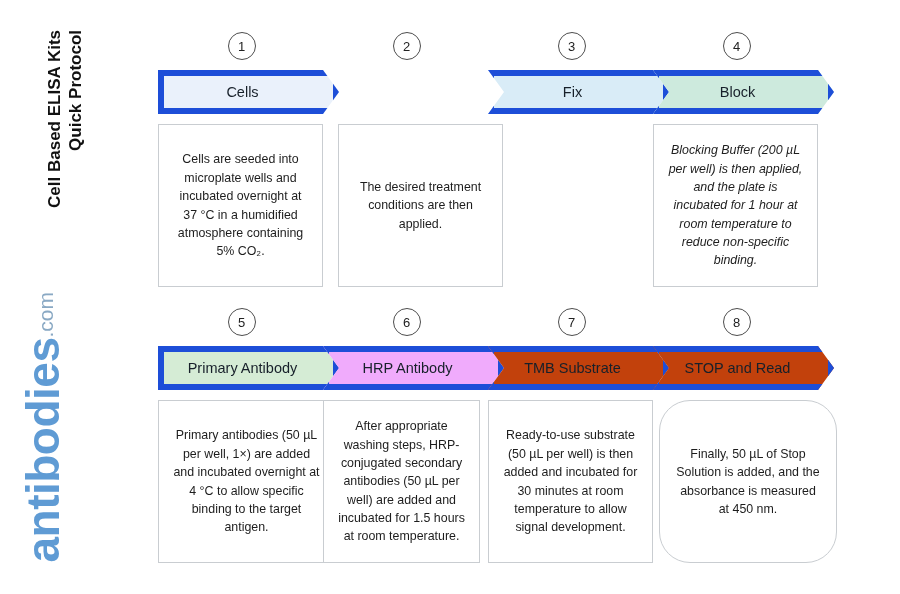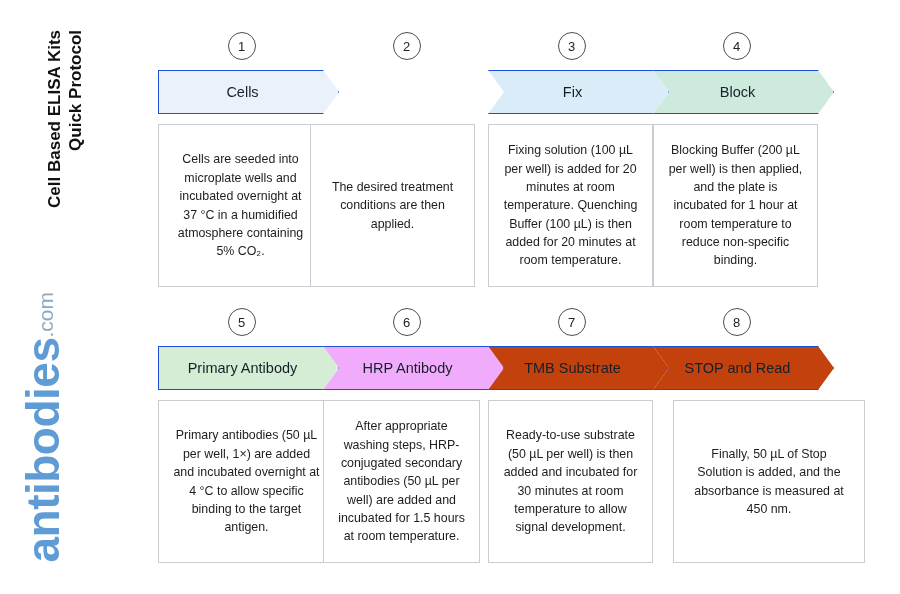--- a/index.html
+++ b/index.html
@@ -112,21 +112,21 @@
   .chev {
     position: absolute;
     top: 0;
     height: 44px;
     display: flex;
     align-items: center;
     justify-content: center;
     font-size: 14.5px;
     color: #17202a;
     box-sizing: border-box;
-    border: 1px solid #1d4ed8;
+    border: 6px solid #1d4ed8;
   }
   .chev span {
     position: relative;
     left: -6px;
   }
 
   .cards {
     position: relative;
     margin-top: 10px;
     height: 163px;
@@ -182,27 +182,24 @@
         <span>Fix</span>
       </div>
       <div class="chev" style="left: 495px; width: 181px; background: rgb(205, 234, 221); clip-path: polygon(0px 0px, 165px 0px, 181px 50%, 165px 100%, 0px 100%, 16px 50%);">
         <span>Block</span>
       </div>
     </div>
   <div class="cards">
       <div class="card" style="left: 0px; width: 165px;">
         <p>Cells are seeded into microplate wells and incubated overnight at 37 °C in a humidified atmosphere containing 5% CO₂.</p>
       </div>
-      <div class="card" style="left: 152px; width: 165px; align-items: center;">
+      <div class="card" style="left: 180px; width: 165px; align-items: center;">
         <p>The desired treatment conditions are then applied.</p>
       </div>
-      <div class="card" style="left: 330px; width: 165px;">
-        <p>Fixing solution (100 µL per well) is added for 20 minutes at room temperature. Quenching Buffer (100 µL) is then added for 20 minutes at room temperature.</p>
-      </div>
-      <div class="card" style="left: 495px; width: 165px;">
+      <div class="card" style="left: 495px; width: 165px; font-style: italic;">
         <p>Blocking Buffer (200 µL per well) is then applied, and the plate is incubated for 1 hour at room temperature to reduce non-specific binding.</p>
       </div>
     </div>
 </div>
 
 <div class="row row2">
   <div class="circles">
       <div class="circle" style="left: 69.5px;">5</div>
       <div class="circle" style="left: 234.5px;">6</div>
       <div class="circle" style="left: 399.5px;">7</div>
@@ -225,17 +222,17 @@
   <div class="cards">
       <div class="card" style="left: 0px; width: 177px;">
         <p>Primary antibodies (50 µL per well, 1×) are added and incubated overnight at 4 °C to allow specific binding to the target antigen.</p>
       </div>
       <div class="card" style="left: 165px; width: 157px;">
         <p>After appropriate washing steps, HRP-conjugated secondary antibodies (50 µL per well) are added and incubated for 1.5 hours at room temperature.</p>
       </div>
       <div class="card" style="left: 330px; width: 165px;">
         <p>Ready-to-use substrate (50 µL per well) is then added and incubated for 30 minutes at room temperature to allow signal development.</p>
       </div>
-      <div class="card" style="left: 515px; width: 192px;">
+      <div class="card" style="left: 501px; width: 178px; border-radius: 31px;">
         <p>Finally, 50 µL of Stop Solution is added, and the absorbance is measured at 450 nm.</p>
       </div>
     </div>
 </div>
 
 </body></html>

